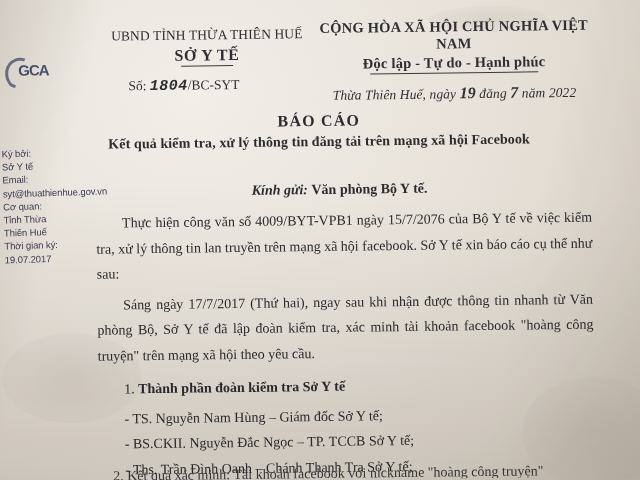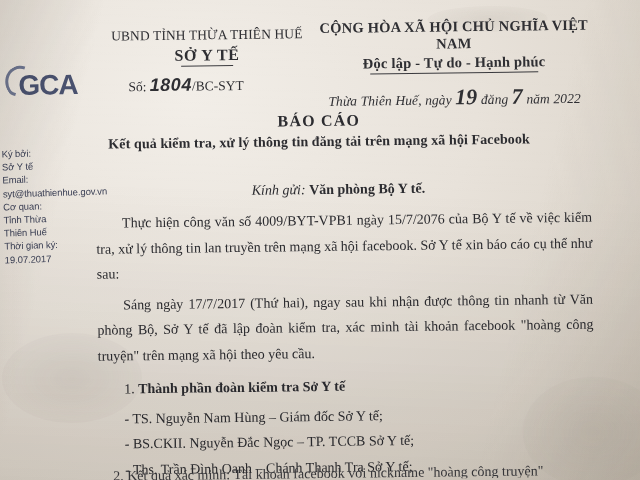--- a/index.html
+++ b/index.html
@@ -62,23 +62,22 @@
   
   .logo {
     position: absolute;
     left: 6px;
     top: 52px;
     width: 78px;
     height: 40px;
     color: #4a5270;
     font-family: "Liberation Sans", sans-serif;
     font-weight: bold;
-    font-size: 28px;
+    font-size: 15px;
     letter-spacing: -1px;
-    margin-top: 8px;
   }
   .logo .swoosh {
     position: absolute;
     left: 0px;
     top: 2px;
     width: 26px;
     height: 24px;
     border: 3px solid #5a6385;
     border-radius: 50% 50% 50% 50% / 60% 60% 40% 40%;
     border-right-color: transparent;
@@ -116,23 +115,23 @@
     background: #3a3a3e;
     margin: 1px auto 0 auto;
   }
   .hdr-left .l3 {
     margin-top: 9px;
     font-size: 13.5px;
     text-align: left;
     padding-left: 26px;
   }
   .hdr-left .l3 .num {
-    font-family: Liberation Sans, sans-serif;
+    font-family: Liberation Mono, monospace;
     font-style: italic;
-    font-size: 18px;
+    font-size: 15px;
     font-weight: bold;
     letter-spacing: .5px;
   }
 
   .hdr-right {
     position: absolute;
     left: 310px;
     top: 20px;
     width: 292px;
     text-align: center;
@@ -156,21 +155,21 @@
     margin: 1px auto 0 auto;
   }
   .hdr-right .r3 {
     margin-top: 11px;
     font-style: italic;
     font-size: 13.5px;
     letter-spacing: .1px;
   }
   .hdr-right .r3 .hw {
     font-weight: bold;
-    font-size: 22px;
+    font-size: 16px;
   }
 
   
   .title {
     position: absolute;
     left: 0;
     top: 112px;
     width: 640px;
     text-align: center;
     font-weight: bold;
@@ -191,21 +190,21 @@
   }
 
   
   .recipient {
     position: absolute;
     left: 252px;
     top: 182px;
     font-size: 14px;
     color: #2c2c30;
   }
-  .recipient .lbl { font-style: italic; }
+  .recipient .lbl { font-style: italic; font-weight: bold; }
   .recipient .val { font-weight: bold; }
 
   .body {
     position: absolute;
     left: 96px;
     top: 208px;
     width: 496px;
     font-size: 14px;
     line-height: 25.5px;
     color: #2b2b2f;

